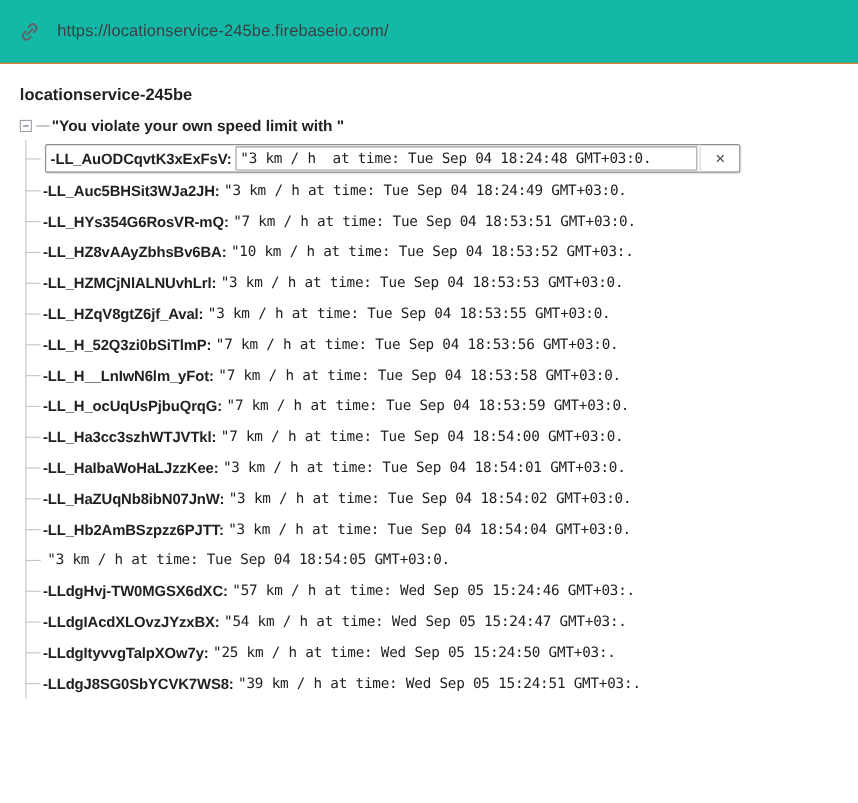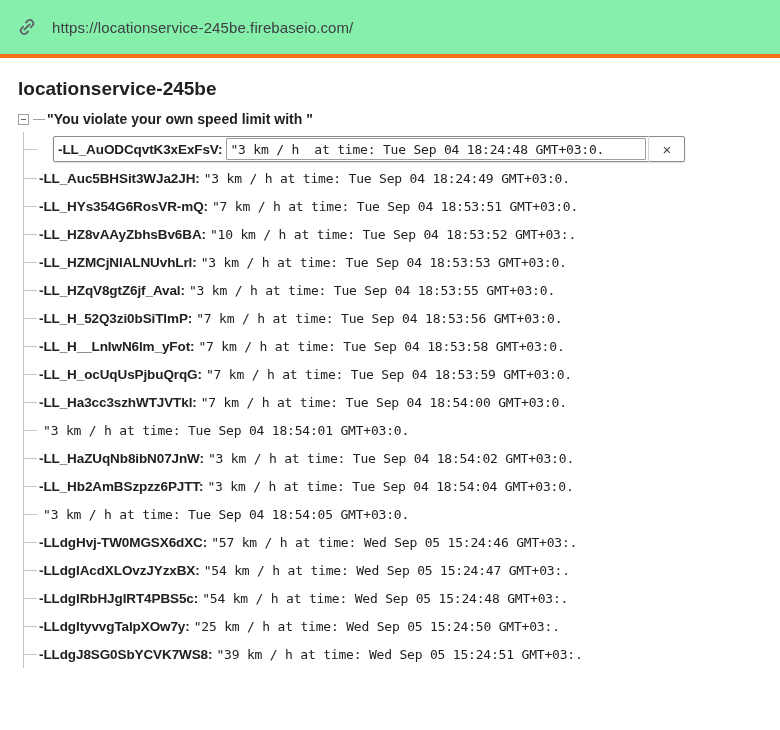--- a/index.html
+++ b/index.html
@@ -10,22 +10,22 @@
     width: 780px;
     height: 730px;
     background: #ffffff;
     font-family: "Liberation Sans", sans-serif;
     overflow: hidden;
   }
 
   
   .urlbar {
     height: 58px;
-    background: #86efac;
-    border-bottom: 4px solid #f97316;
+    background: #14b8a6;
+    border-bottom: 1px solid #f97316;
     display: flex;
     align-items: center;
     padding: 0 0 0 14px;
     box-sizing: border-box;
   }
   .link-icon {
     width: 26px;
     height: 26px;
     flex: 0 0 26px;
     margin-right: 12px;
@@ -39,21 +39,21 @@
     color: #3c4043;
     letter-spacing: 0.1px;
     white-space: nowrap;
   }
 
   
   .content {
     padding: 14px 0 0 0;
   }
   .db-title {
-    font-size: 19px;
+    font-size: 15px;
     font-weight: bold;
     color: #202124;
     padding: 6px 0 6px 18px;
   }
 
   .root-row {
     display: flex;
     align-items: center;
     padding-left: 18px;
     height: 26px;
@@ -129,21 +129,20 @@
     font-family: "DejaVu Sans Mono", monospace;
     font-size: 13px;
     color: #202124;
     margin-left: 4px;
     letter-spacing: -0.2px;
   }
 
   
   .row.editing {
     height: 30px;
-    gap: 12px;
   }
   .editbox {
     display: inline-flex;
     align-items: center;
     border: 1px solid #8a8a8a;
     border-radius: 2px;
     background: #fff;
     height: 26px;
     box-sizing: border-box;
     padding: 0 0 0 4px;
@@ -258,20 +257,21 @@
         <span class="key">-LL_H_ocUqUsPjbuQrqG:</span>
         <span class="val">"7 km / h  at time: Tue Sep 04 18:53:59 GMT+03:0.</span>
       </div>
       <div class="row">
         <span class="stub"></span>
         <span class="key">-LL_Ha3cc3szhWTJVTkl:</span>
         <span class="val">"7 km / h  at time: Tue Sep 04 18:54:00 GMT+03:0.</span>
       </div>
       <div class="row">
         <span class="stub"></span>
+        <span class="key">-LL_HaIbaWoHaLJzzKee:</span>
         <span class="val">"3 km / h  at time: Tue Sep 04 18:54:01 GMT+03:0.</span>
       </div>
       <div class="row">
         <span class="stub"></span>
         <span class="key">-LL_HaZUqNb8ibN07JnW:</span>
         <span class="val">"3 km / h  at time: Tue Sep 04 18:54:02 GMT+03:0.</span>
       </div>
       <div class="row">
         <span class="stub"></span>
         <span class="key">-LL_Hb2AmBSzpzz6PJTT:</span>
@@ -286,25 +286,20 @@
         <span class="key">-LLdgHvj-TW0MGSX6dXC:</span>
         <span class="val">"57 km / h  at time: Wed Sep 05 15:24:46 GMT+03:.</span>
       </div>
       <div class="row">
         <span class="stub"></span>
         <span class="key">-LLdgIAcdXLOvzJYzxBX:</span>
         <span class="val">"54 km / h  at time: Wed Sep 05 15:24:47 GMT+03:.</span>
       </div>
       <div class="row">
         <span class="stub"></span>
-        <span class="key">-LLdgIRbHJgIRT4PBS5c:</span>
-        <span class="val">"54 km / h  at time: Wed Sep 05 15:24:48 GMT+03:.</span>
-      </div>
-      <div class="row">
-        <span class="stub"></span>
         <span class="key">-LLdgItyvvgTalpXOw7y:</span>
         <span class="val">"25 km / h  at time: Wed Sep 05 15:24:50 GMT+03:.</span>
       </div>
       <div class="row">
         <span class="stub"></span>
         <span class="key">-LLdgJ8SG0SbYCVK7WS8:</span>
         <span class="val">"39 km / h  at time: Wed Sep 05 15:24:51 GMT+03:.</span>
       </div>
     </div>
 

